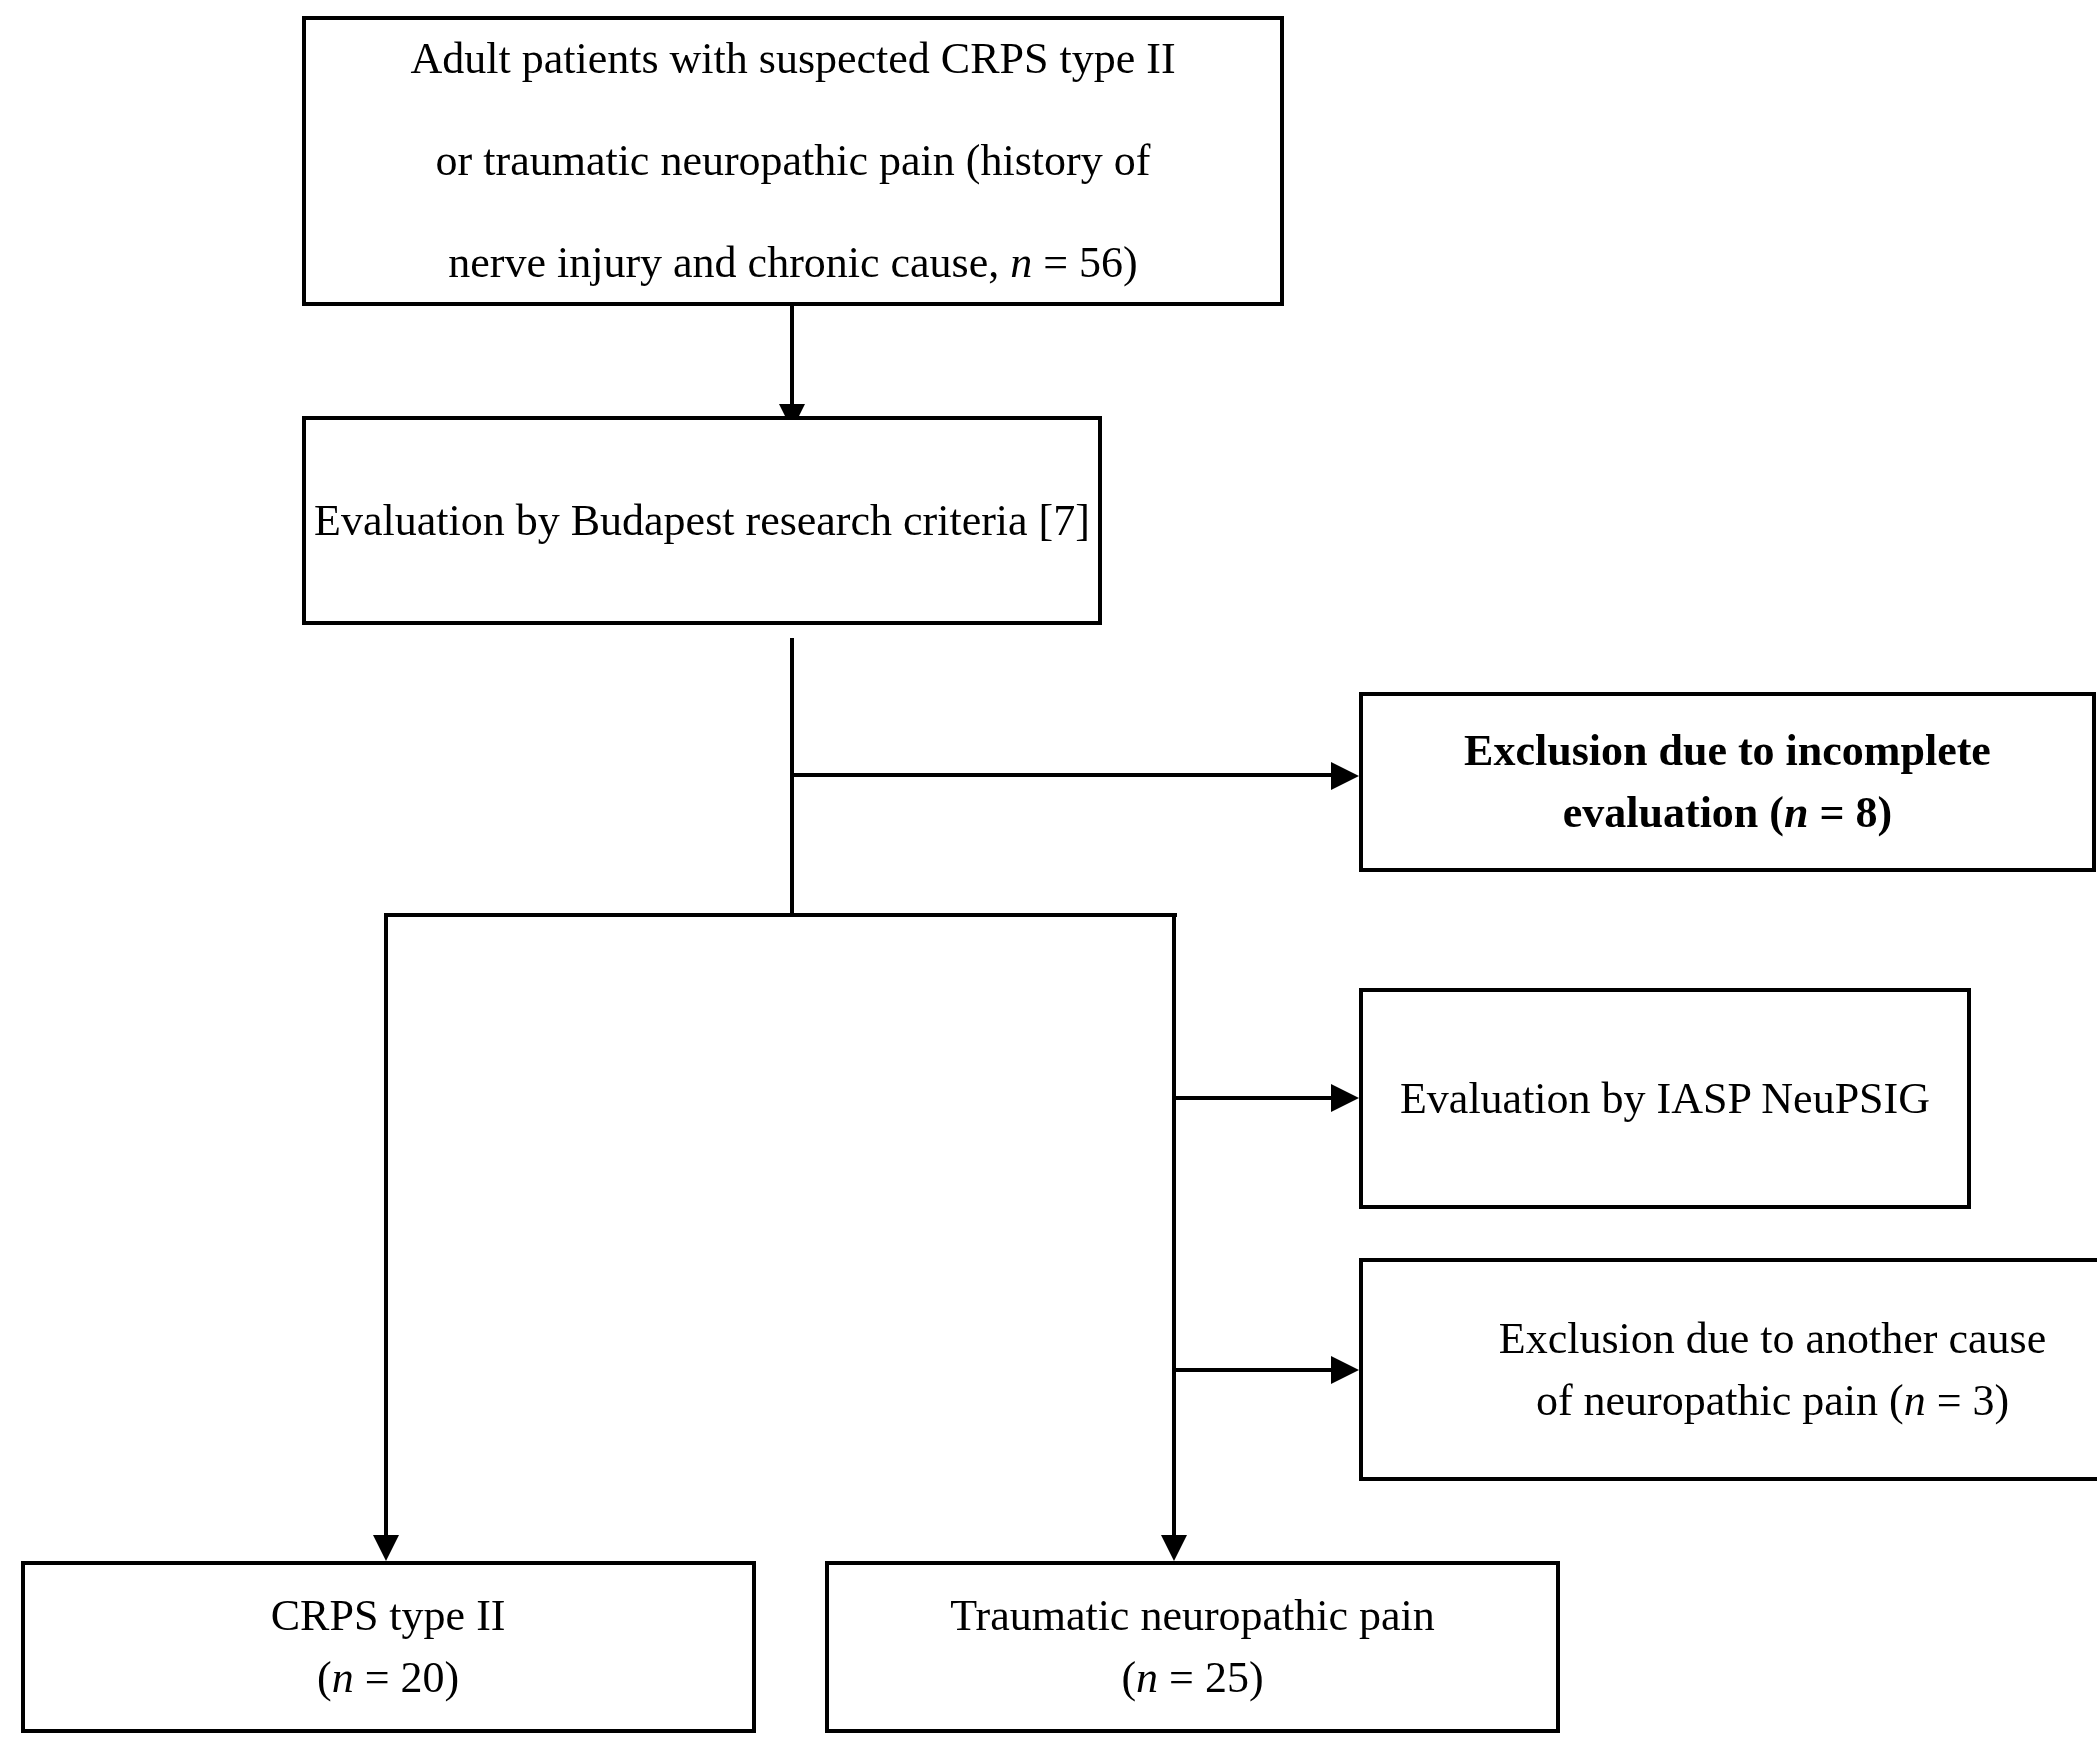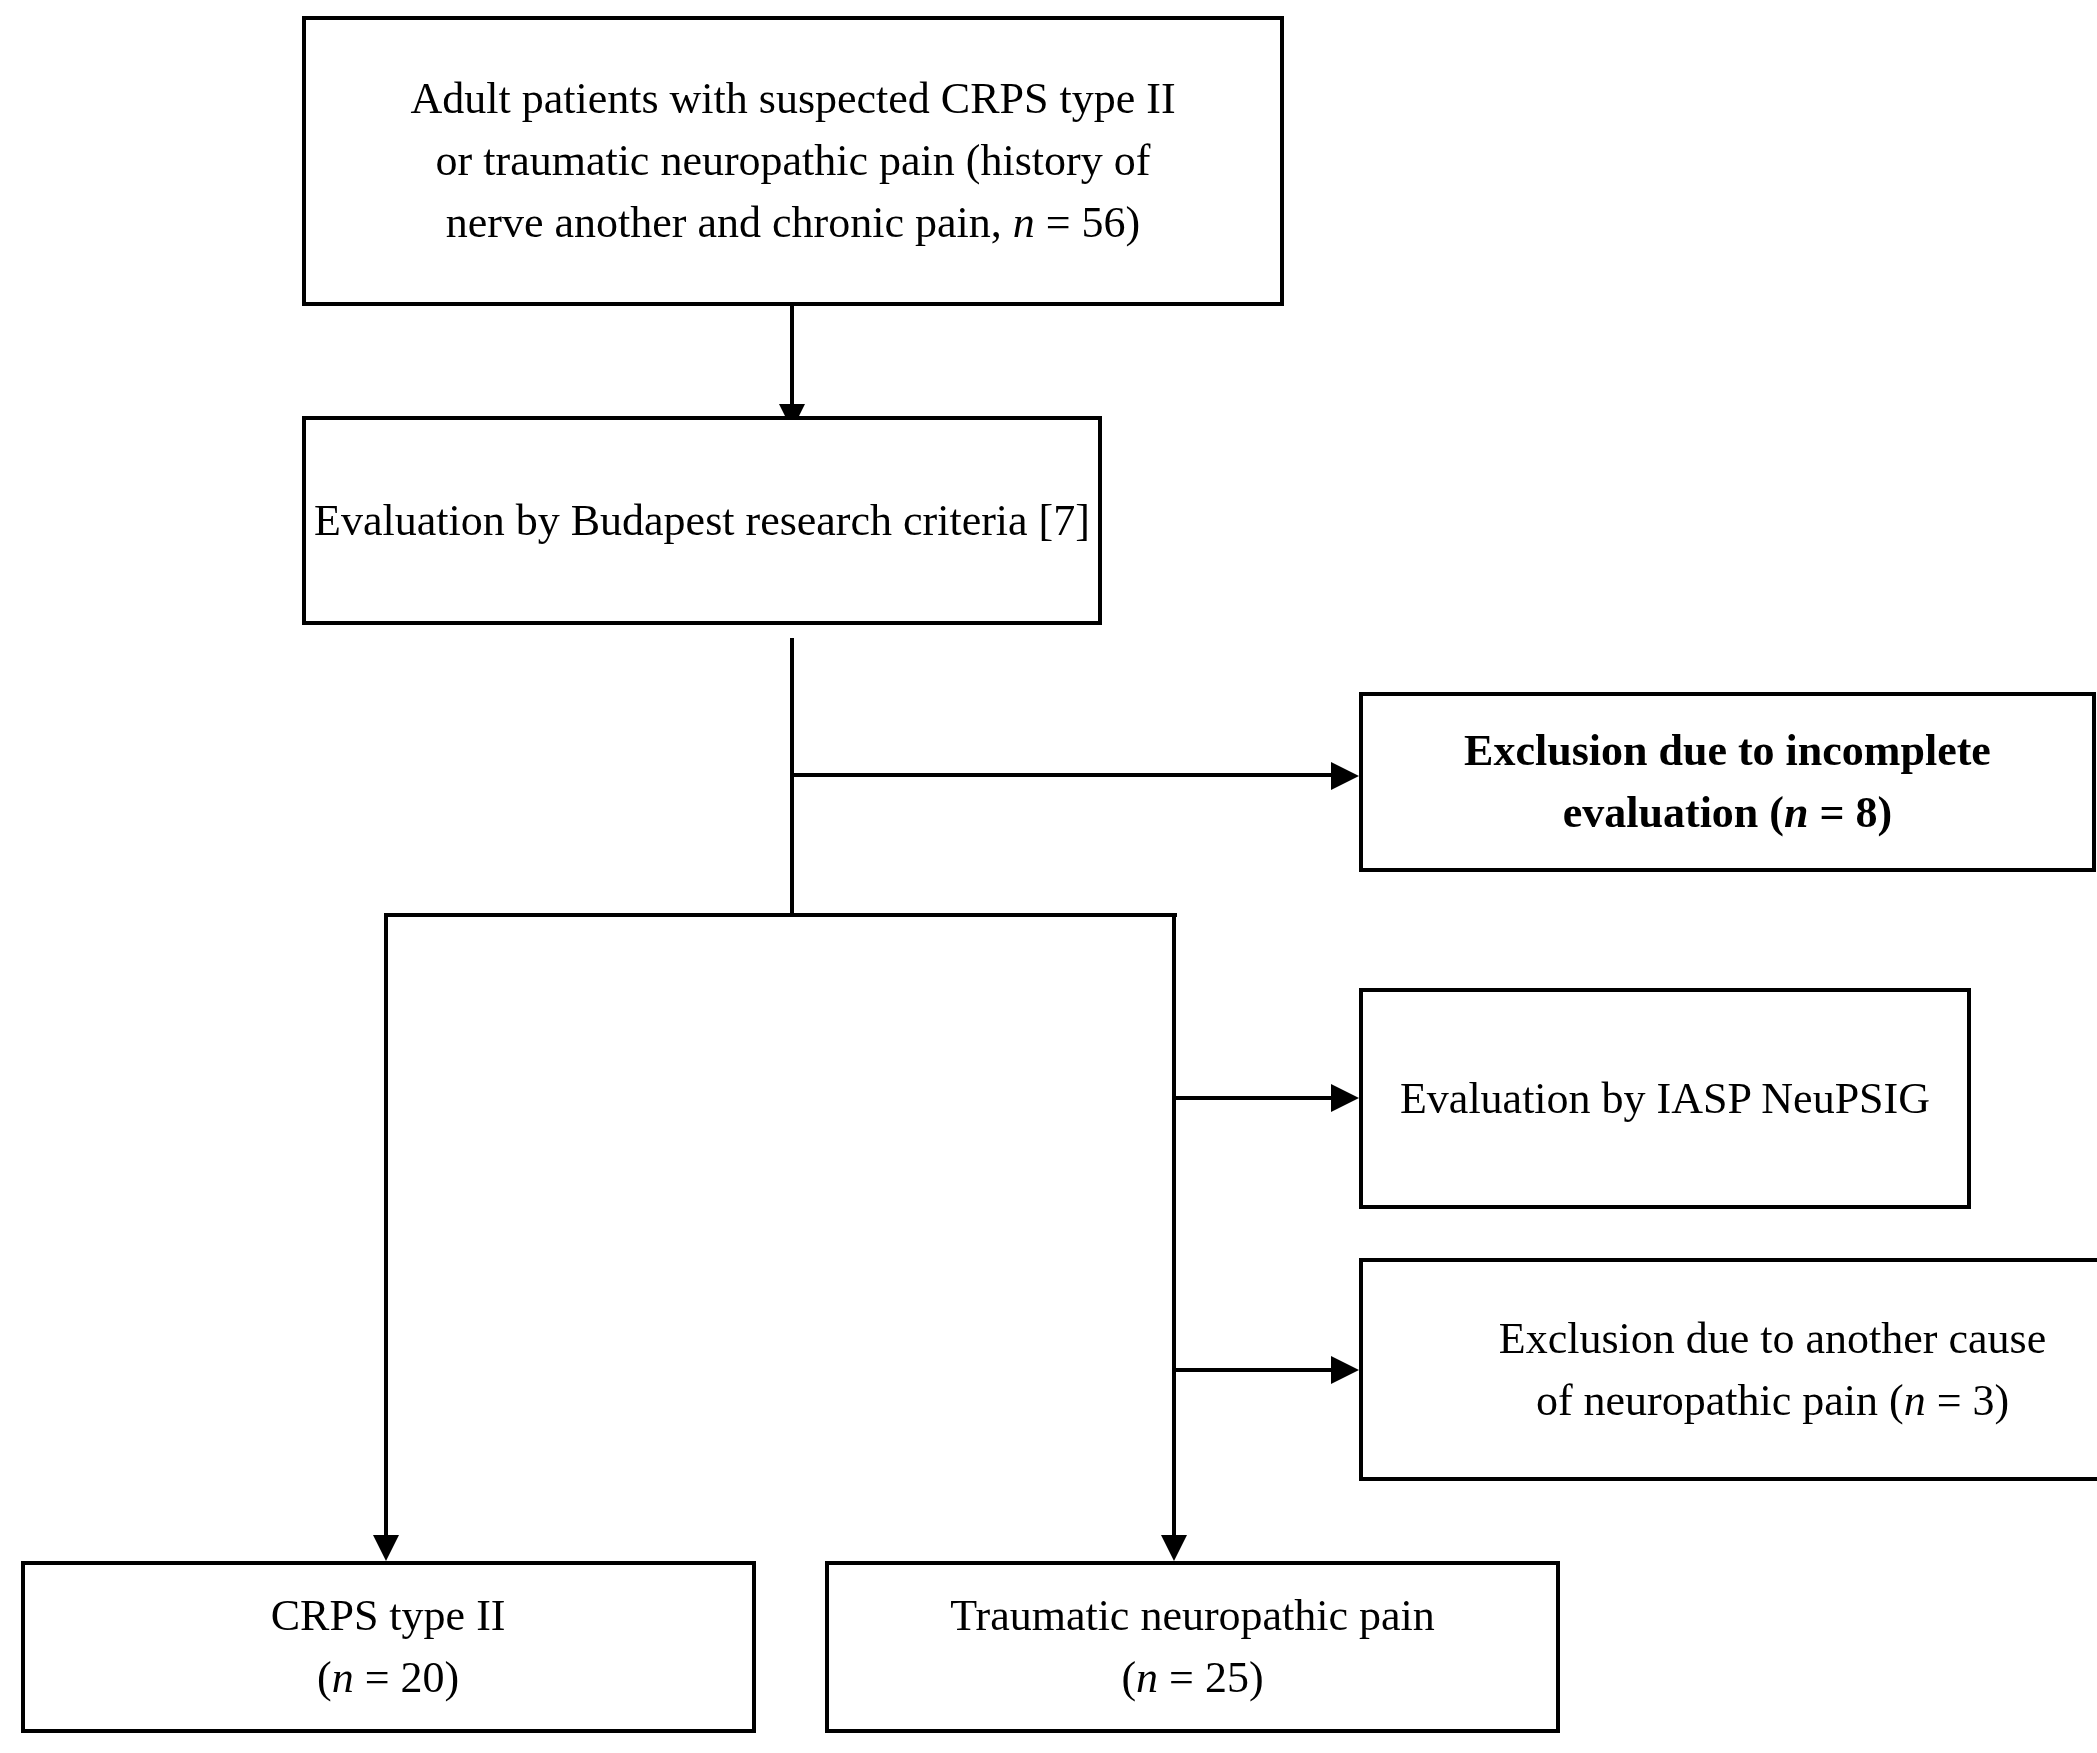--- a/index.html
+++ b/index.html
@@ -50,24 +50,24 @@
     border-top: 14px solid transparent;
     border-bottom: 14px solid transparent;
     border-left: 28px solid #000000;
   }
 </style>
 </head>
 <body>
 
 <div class="canvas">
 
-  <div class="box" style="left:302px; top:16px; width:982px; height:290px;">
+  <div class="box" style="left:302px; top:16px; width:982px; height:290px;gap:40px;">
     <div class="tline"><span>Adult patients with suspected CRPS type II</span></div>
     <div class="tline"><span>or traumatic neuropathic pain (history of</span></div>
-    <div class="tline"><span>nerve another and chronic pain, </span><span class="var">n</span><span> = 56)</span></div>
+    <div class="tline"><span>nerve injury and chronic cause, </span><span class="var">n</span><span> = 56)</span></div>
   </div>
 
   <div class="conn" style="left:790px; top:305px; width:4.4px; height:100px;"></div>
   <div class="arrow-down" style="left:779px; top:404px;"></div>
 
   <div class="box" style="left:302px; top:416px; width:800px; height:209px;justify-content:center;">
     <div class="tline"><span>Evaluation by Budapest research criteria [7]</span></div>
   </div>
 
   <div class="conn" style="left:790px; top:638px; width:4.4px; height:279px;"></div>

